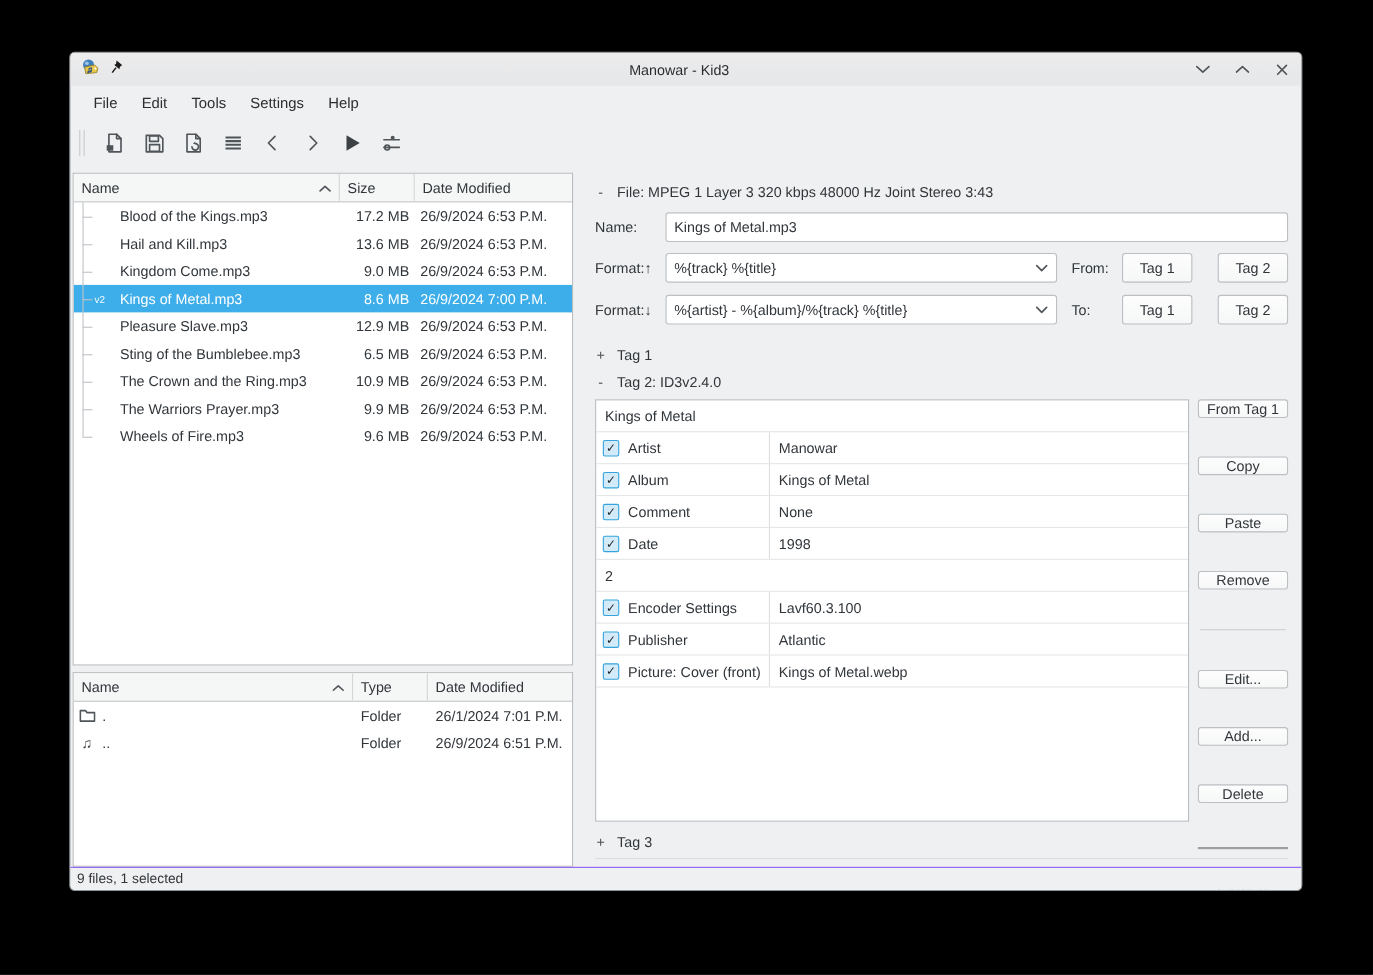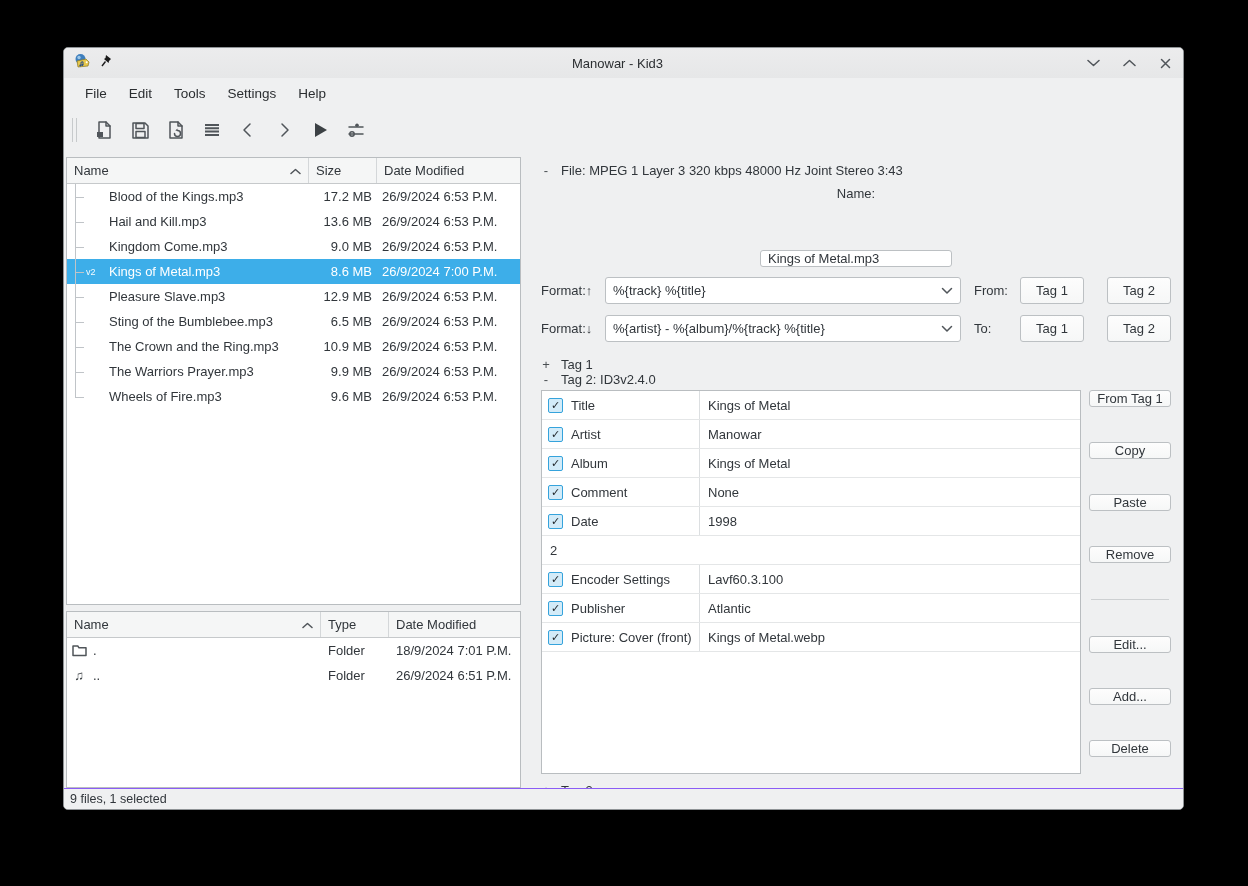--- a/index.html
+++ b/index.html
@@ -64,21 +64,21 @@
   .drow { display:flex; align-items:center; height:25px; flex:0 0 25px; font-size:13px; }
   .dicon { flex:0 0 24px; display:flex; justify-content:center; align-items:center; color:#3f4448; }
   .dname { flex:0 0 230px; padding-left:2px; }
   .dtype { flex:0 0 68px; padding-left:7px; }
   .ddate { flex:1; padding-left:7px; }
 
   
   .info-row { display:flex; align-items:center; gap:10px; font-size:13px; height:22px; margin:4px 0 8px 8px; }
   .collapser { font-size:13px; width:10px; text-align:center; color:#4a4f53; }
 
-  .name-row { display:flex; align-items:center; margin:0 0 10px 8px;flex-direction:column; }
+  .name-row { display:flex; align-items:center; margin:0 0 10px 8px; }
   .rp-label { flex:0 0 64px; font-size:13px; }
   .text-input { flex:1; height:27px; background:#fff; border:1px solid #bcc0c3; border-radius:3px;
                 font:13px "Liberation Sans","DejaVu Sans",sans-serif; color:#31363b; padding:0 7px; }
 
   .fmt-row { display:flex; align-items:center; margin:0 0 11px 8px; }
   .combo { flex:1; height:27px; background:#fff; border:1px solid #bcc0c3; border-radius:3px;
            display:flex; align-items:center; padding:0 7px; font-size:13px; }
   .combo-text { flex:1; overflow:hidden; white-space:nowrap; }
   .fromto { flex:0 0 46px; font-size:13px; padding-left:13px; box-sizing:content-box; }
   .pbtn { height:27px; background:linear-gradient(#fdfdfd,#f6f7f7); border:1px solid #bcc0c3; border-radius:3px;
@@ -324,21 +324,21 @@
               </span>
         </div>
         <div class="drow">
           <span class="dicon">
             <svg width="15" height="13" viewBox="0 0 15 13">
               <path d="M1 3 L1 11.5 L14 11.5 L14 3.8 L7 3.8 L5.8 2 L1 2 Z" class="icon-stroke" stroke="#3f4448"></path>
             </svg>
           </span>
           <span class="dname">.</span>
           <span class="dtype">Folder</span>
-          <span class="ddate">18/9/2024 7:01 P.M.</span>
+          <span class="ddate">26/1/2024 7:01 P.M.</span>
         </div>
         <div class="drow">
           <span class="dicon">♫</span>
           <span class="dname">..</span>
           <span class="dtype">Folder</span>
           <span class="ddate">26/9/2024 6:51 P.M.</span>
         </div>
       </div>
     </div>
 
@@ -392,24 +392,20 @@
       </div>
 
       <div class="sec-header">
         <span class="collapser">-</span>
         <span>Tag 2: ID3v2.4.0</span>
       </div>
 
       <div class="tag2-body">
         <div class="tagtable">
           <div class="trow">
-            <span class="cbcell">
-                  <span class="checkbox"></span>
-                  <span>Title</span>
-                </span>
             <span class="tvalue">Kings of Metal</span>
           </div>
           <div class="trow">
             <span class="cbcell">
                   <span class="checkbox"></span>
                   <span>Artist</span>
                 </span>
             <span class="tvalue">Manowar</span>
           </div>
           <div class="trow">

